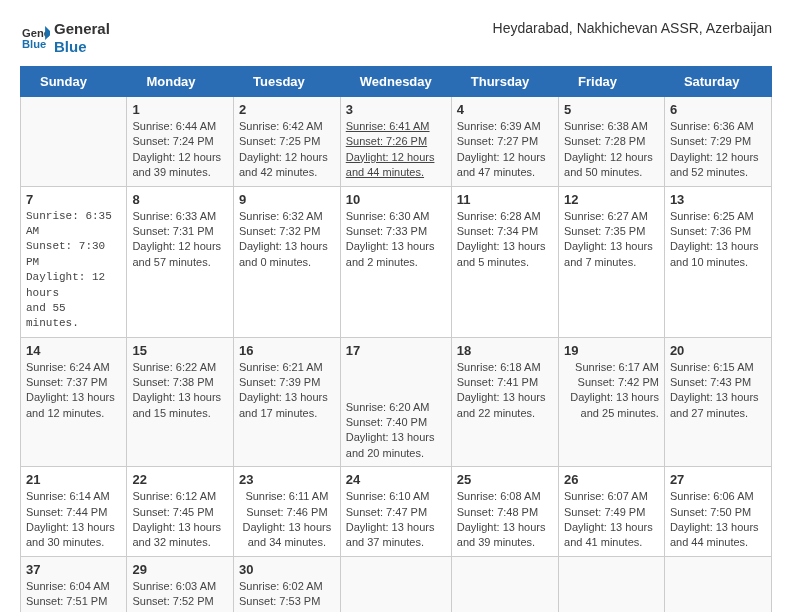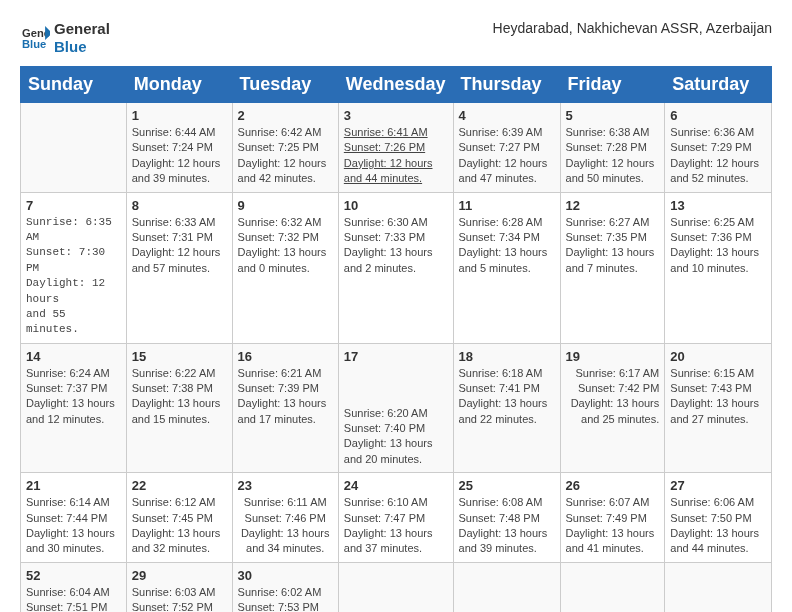--- a/index.html
+++ b/index.html
@@ -40,23 +40,23 @@
     table {
       width: 100%;
       border-collapse: collapse;
       font-size: 11px;
     }
     thead tr {
       background-color: #2a6db5;
       color: #fff;
     }
     thead th {
-      padding: 7px 7px;
+      padding: 7px 19px;
       text-align: left;
-      font-size: 18px;
+      font-size: 13px;
       font-weight: bold;
       border: 1px solid #2a6db5;
     }
     tbody td {
       border: 1px solid #ccc;
       padding: 5px;
       vertical-align: top;
       width: 108px;
       min-height: 80px;
       background: #fff;
@@ -306,21 +306,21 @@
         <td>
           <span class="day-num">27</span>
           <div class="cell-content" style="white-space: pre-line;">Sunrise: 6:06 AM
 Sunset: 7:50 PM
 Daylight: 13 hours
 and 44 minutes.</div>
         </td>
       </tr>
       <tr>
         <td>
-          <span class="day-num">52</span>
+          <span class="day-num">37</span>
           <div class="cell-content" style="white-space: pre-line;">Sunrise: 6:04 AM
 Sunset: 7:51 PM
 Daylight: 13 hours
 and 46 minutes.</div>
         </td>
         <td>
           <span class="day-num">29</span>
           <div class="cell-content" style="white-space: pre-line;">Sunrise: 6:03 AM
 Sunset: 7:52 PM
 Daylight: 13 hours

